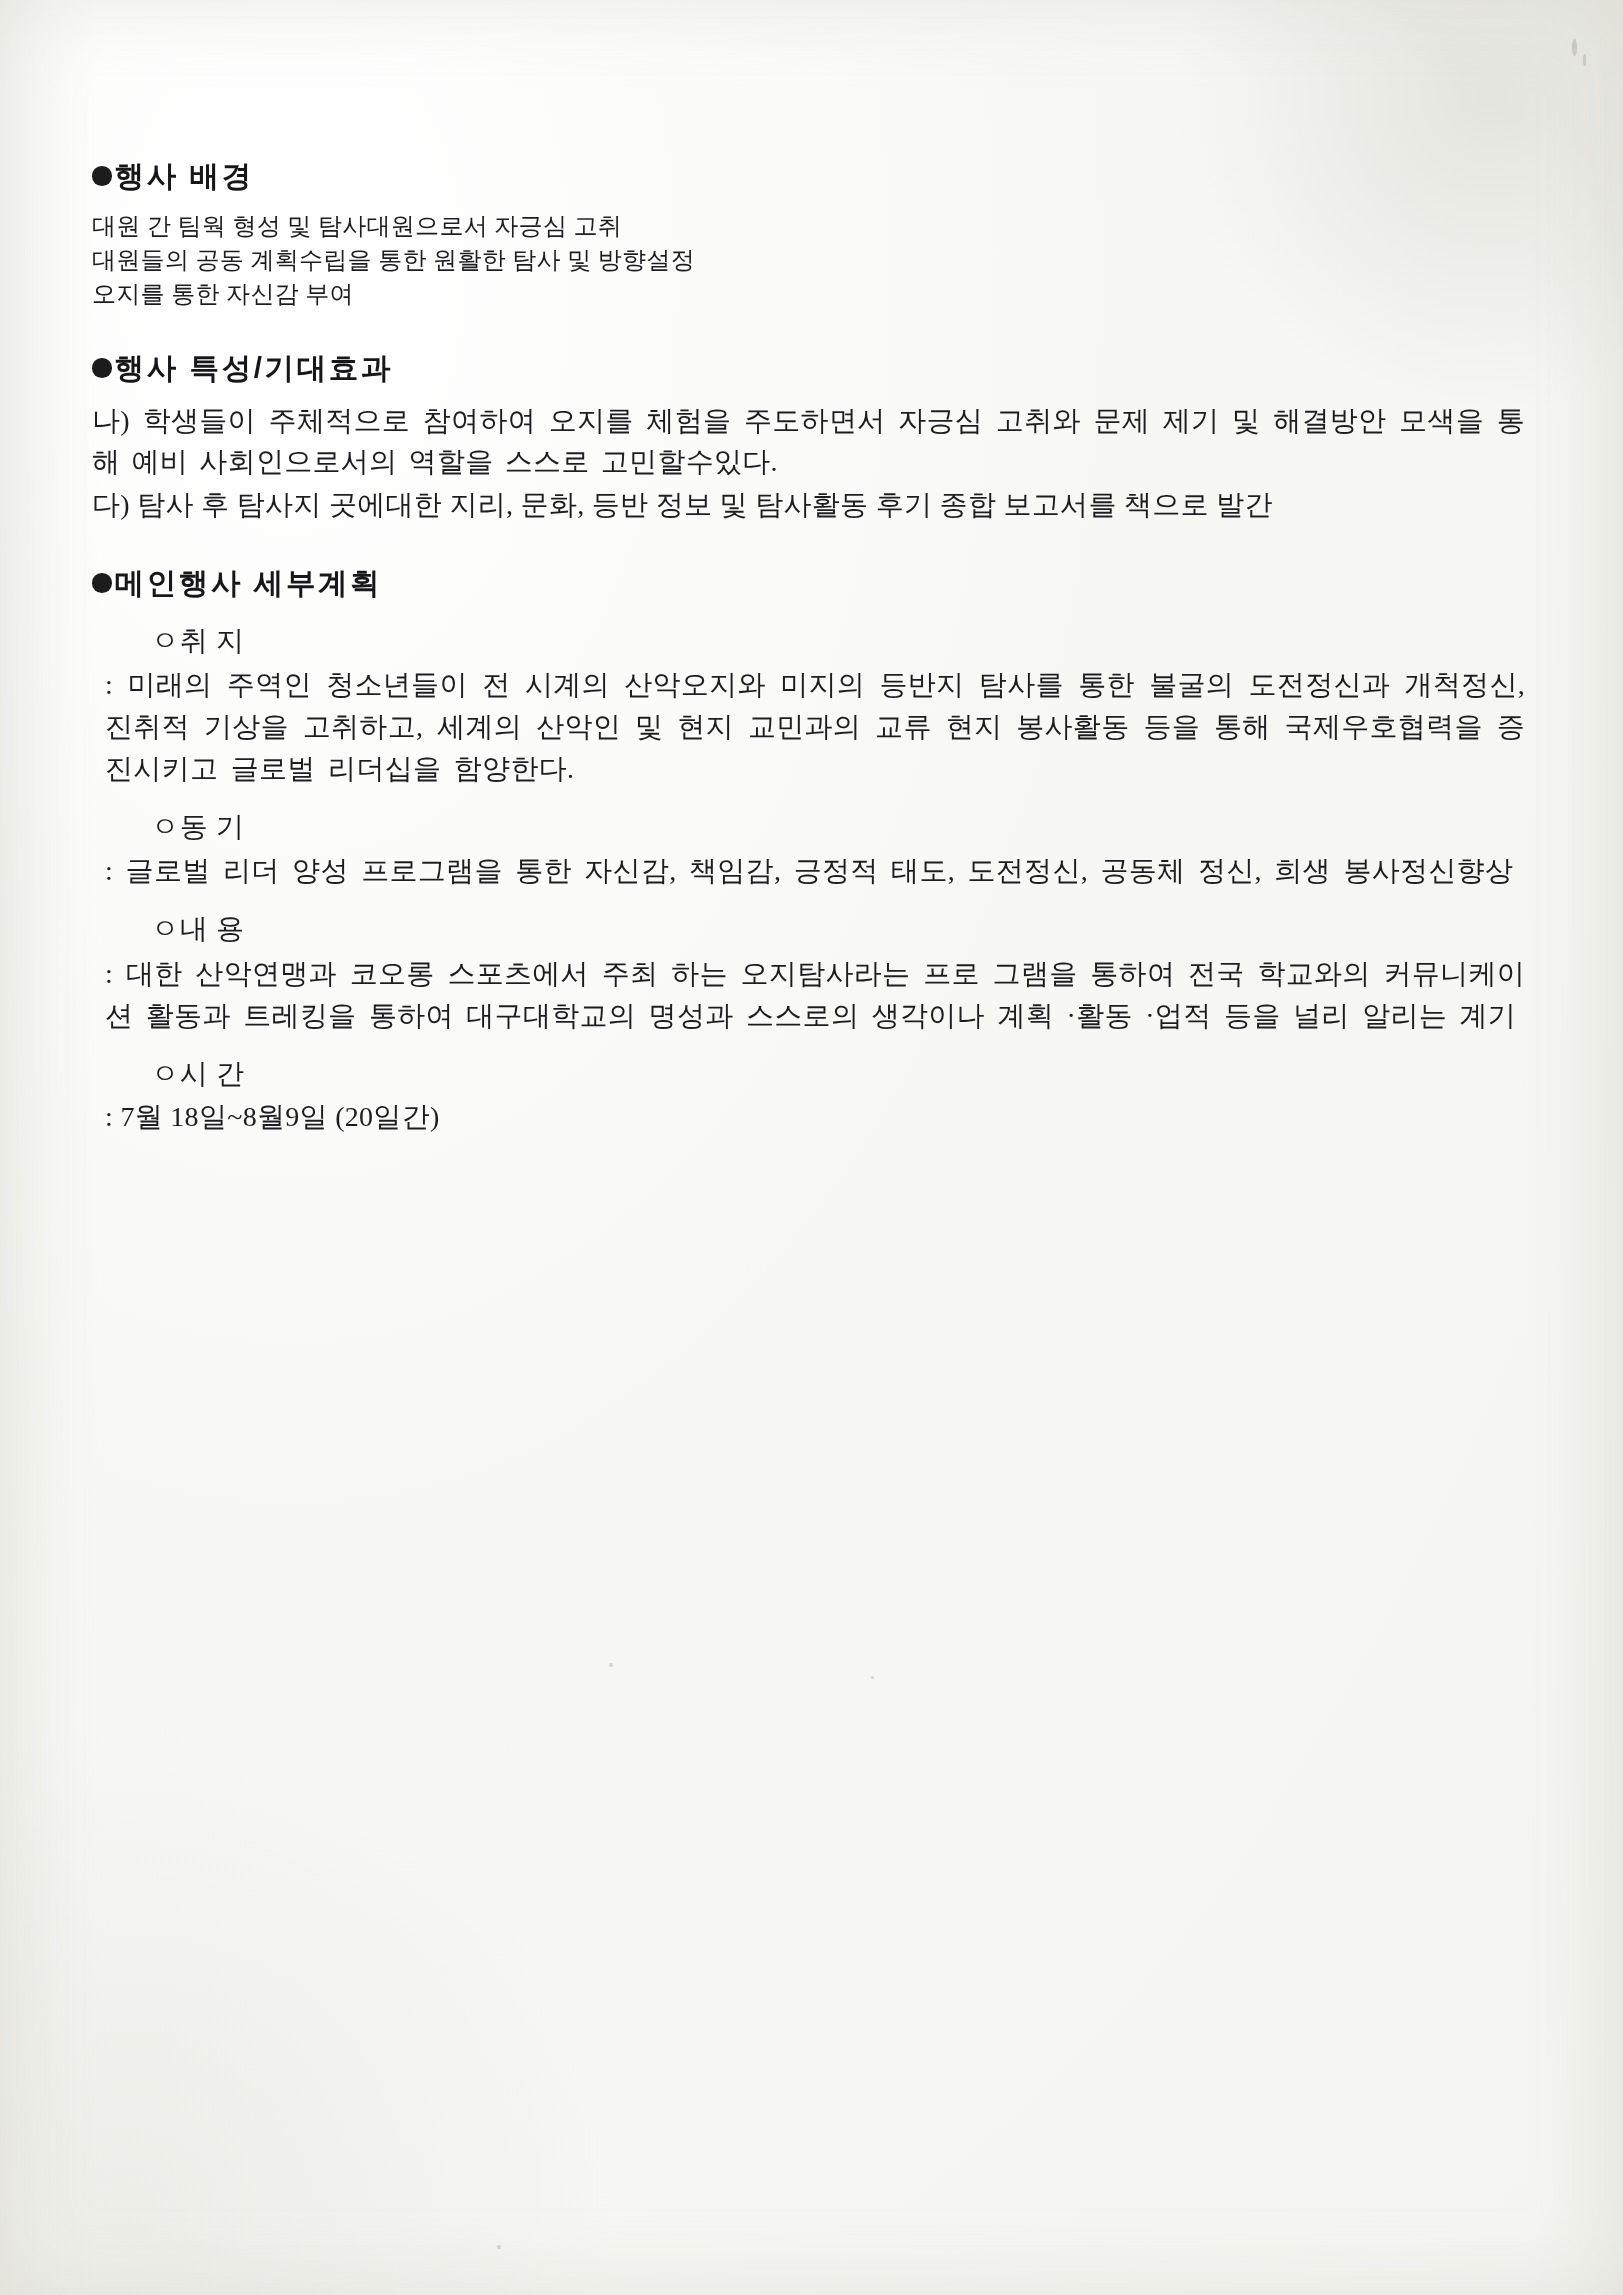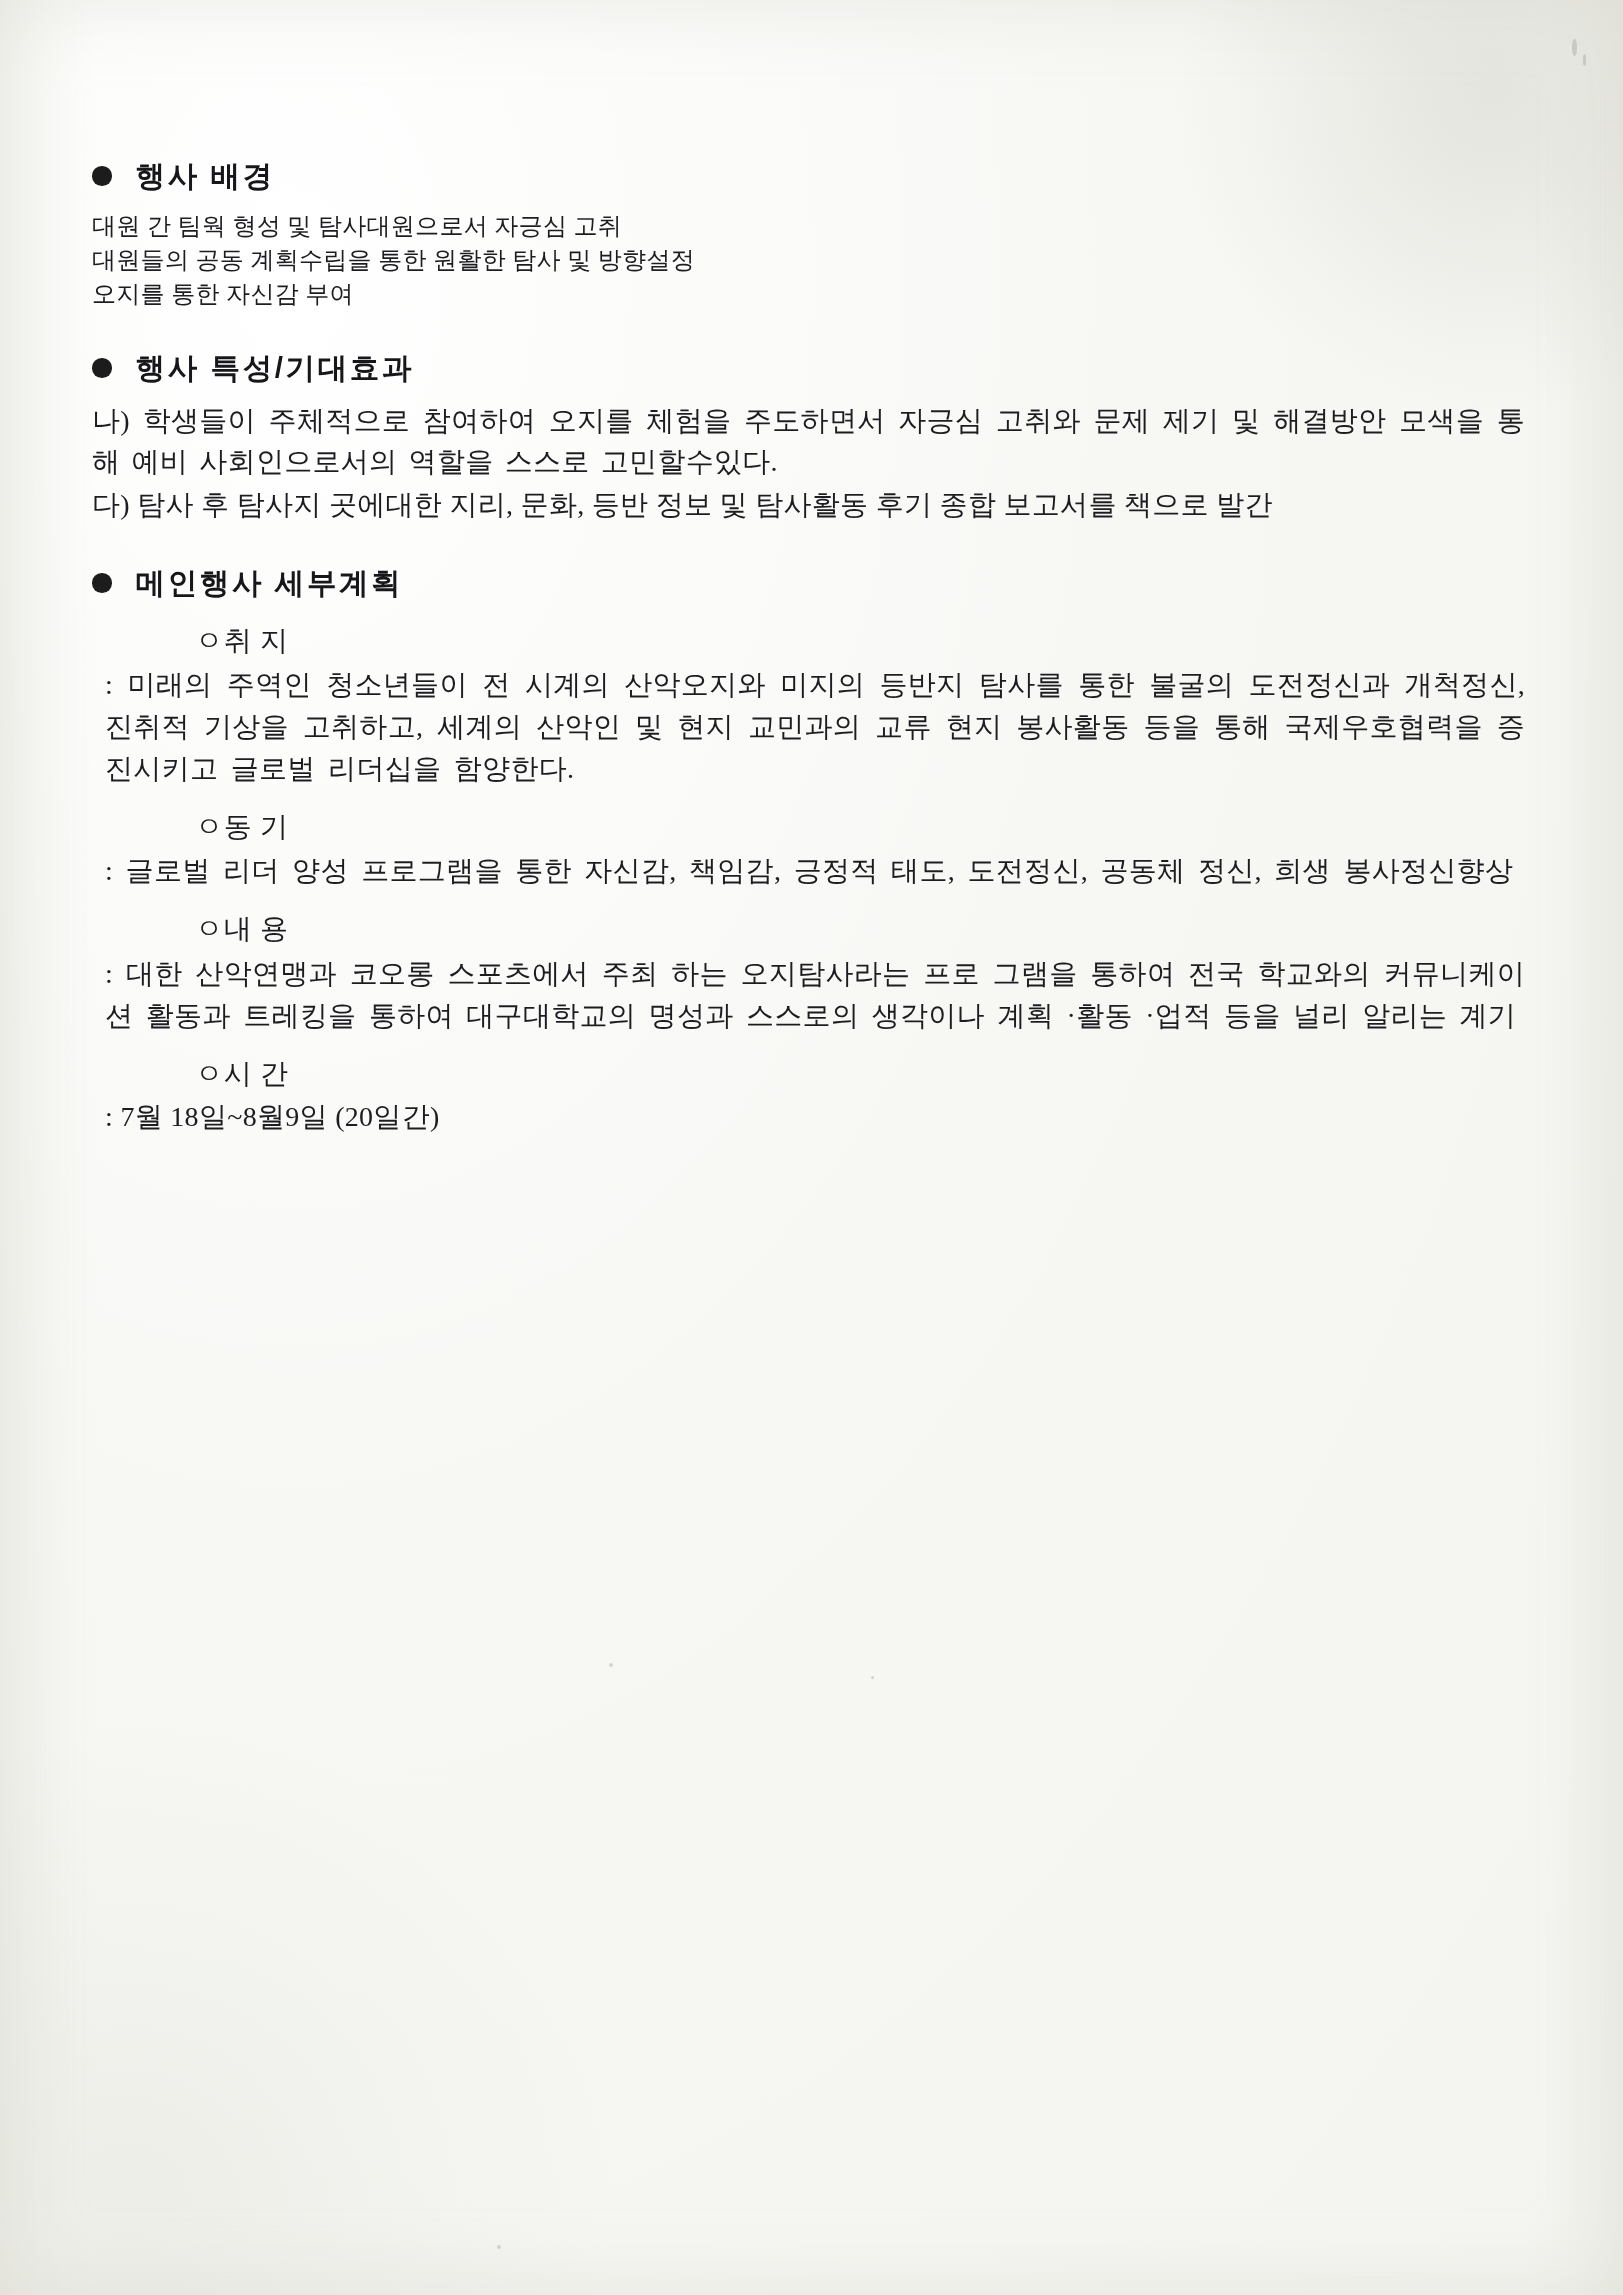--- a/index.html
+++ b/index.html
@@ -52,21 +52,21 @@
     width: 1433px;
   }
 
   .section {
     margin-bottom: 38px;
   }
 
   .heading {
     display: flex;
     align-items: flex-start;
-    gap: 24px;
+    gap: 3px;
     margin-bottom: 11.8px;
   }
   .bullet-dot {
     width: 19.6px;
     height: 19.6px;
     background: #1c1c1c;
     border-radius: 50%;
     margin-top: 9.2px;
     flex: 0 0 auto;
   }
@@ -99,21 +99,20 @@
 
   .sub-block {
     margin-left: 59px;
   }
   .sub-item {
     font-size: 28px;
     line-height: 1.45;
     color: #1d1c20;
     letter-spacing: 0.7px;
     margin-top: 17px;
-    margin-left: 44px;
   }
   .sub-body {
     font-size: 28px;
     line-height: 1.5;
     color: #1d1c20;
     letter-spacing: 0.3px;
     margin-top: 2.6px;
     margin-left: -46px;
     text-align: justify;
     text-justify: inter-character;

